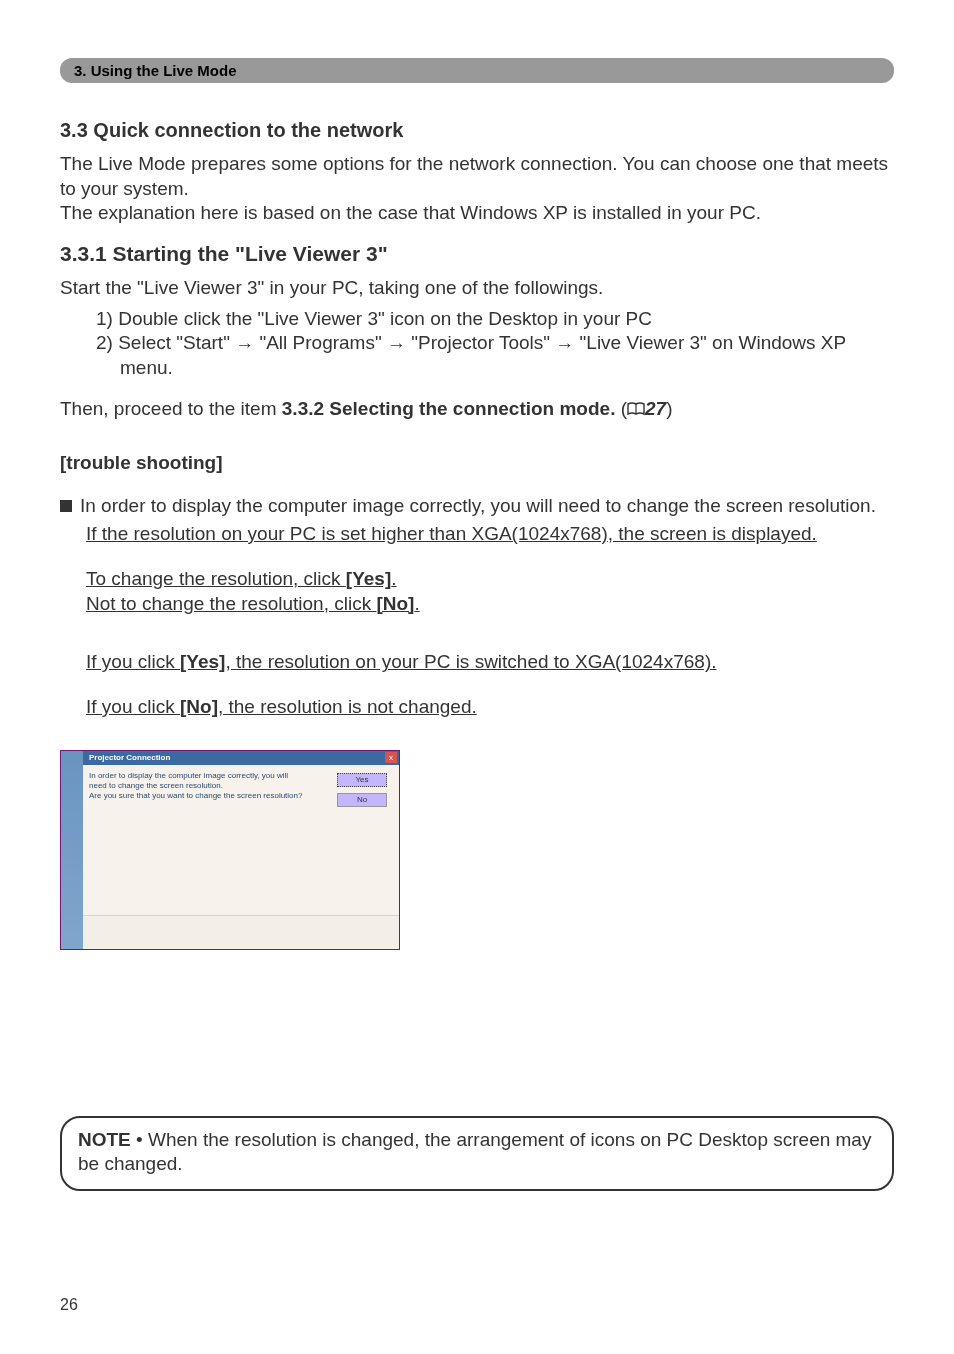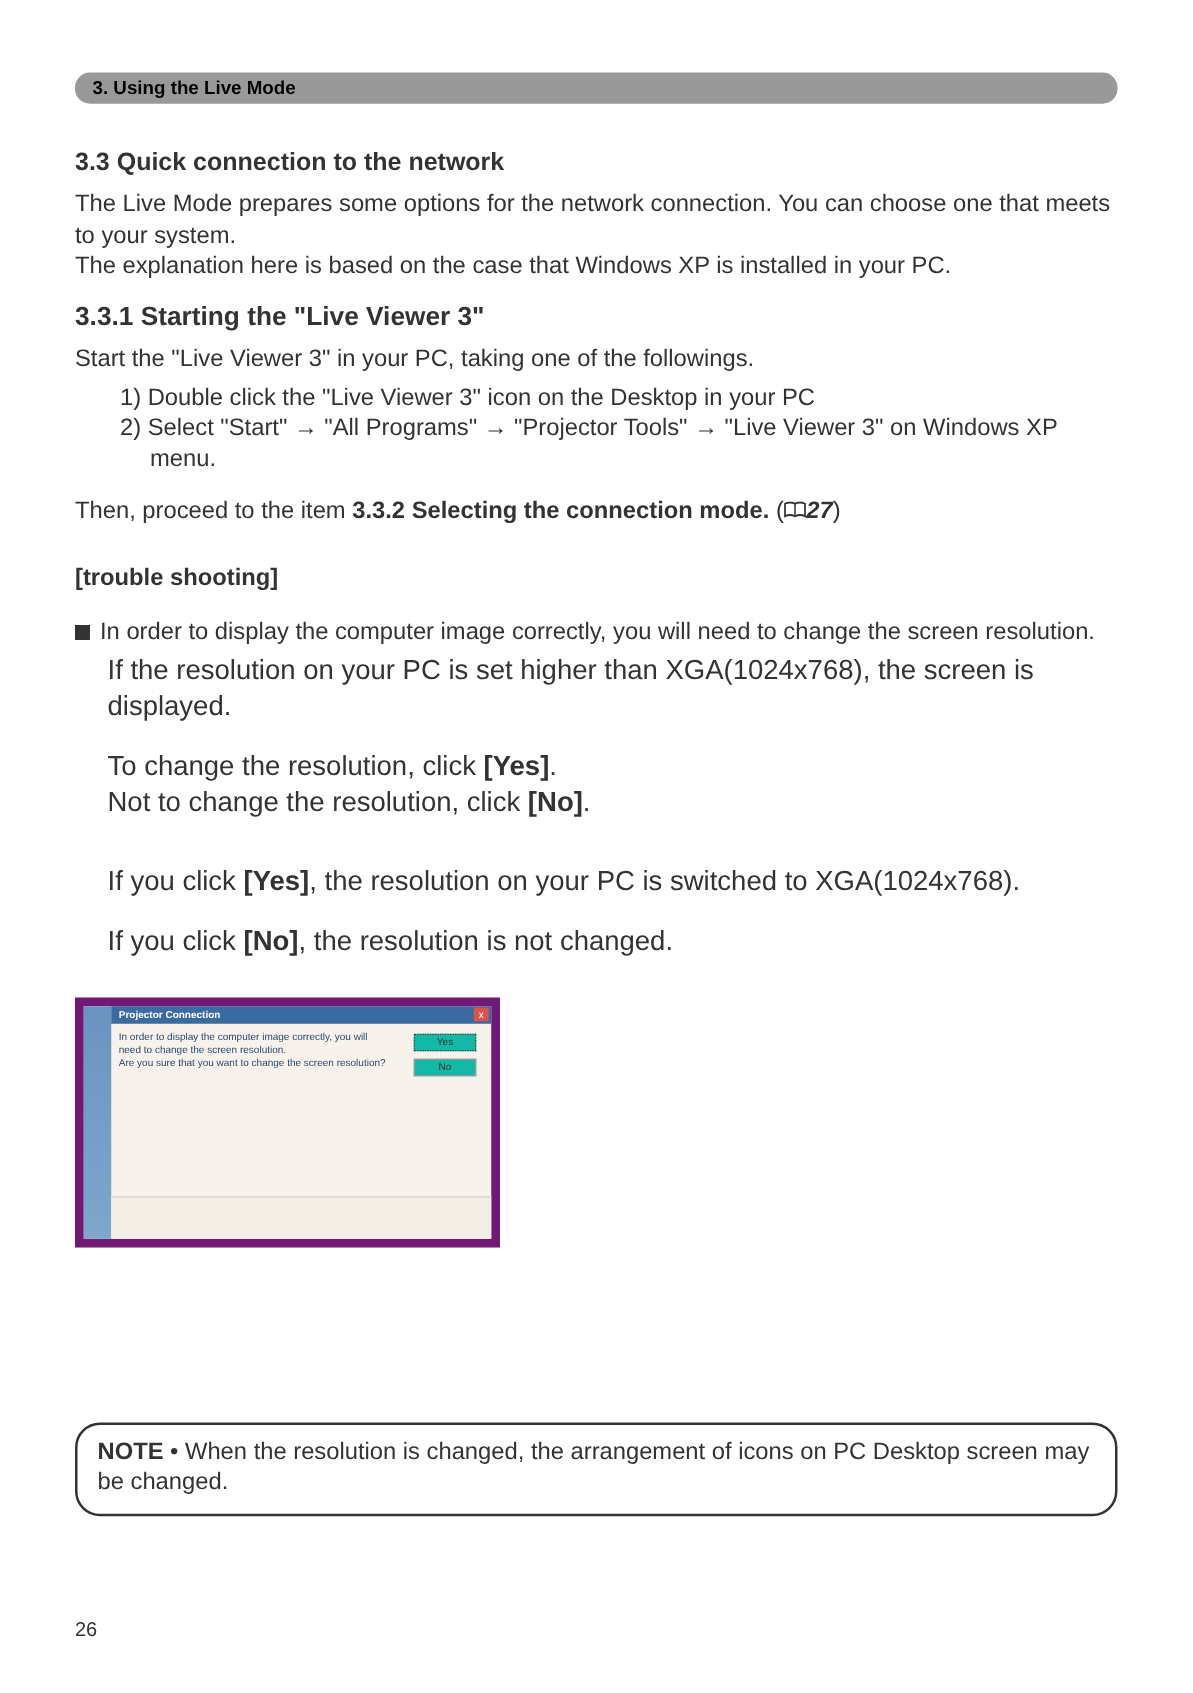--- a/index.html
+++ b/index.html
@@ -72,35 +72,36 @@
   .bullet-sq {
     width: 12px;
     height: 12px;
     background: #333;
     flex: 0 0 12px;
     margin-top: 6px;
     margin-right: 8px;
   }
   .indent-block {
     padding-left: 26px;
-    font-size: 22px;
-    line-height: 1.3;
+    font-size: 19px;
+    line-height: 1.3;
+    text-decoration: underline;
   }
   .two-col {
     display: flex;
     gap: 30px;
     margin-top: 20px;
     flex-direction: column;
   }
   .two-col .left { flex: 1 1 auto; }
   .two-col .right { flex: 0 0 340px; }
   .dialog-img {
     width: 340px;
     height: 200px;
-    border: 7px solid #701a75;
+    border: 1px solid #701a75;
     background: #f7f3ec;
     font-size: 9px;
     position: relative;
   }
   .dialog-sidebar {
     position: absolute;
     left: 0; top: 0; bottom: 0;
     width: 22px;
     background: linear-gradient(#6a94c0, #7fa6cc);
   }
@@ -130,21 +131,21 @@
     left: 28px; right: 8px; top: 20px;
     color: #2a4a70;
     font-size: 8px;
     line-height: 1.3;
   }
   .dialog-btn {
     position: absolute;
     right: 12px;
     width: 50px;
     height: 14px;
-    background: #14b8a6;
+    background: #c4b5fd;
     border: 1px solid #999;
     font-size: 8px;
     text-align: center;
     line-height: 12px;
     color: #333;
   }
   .dialog-btn.yes { top: 22px; border: 1px dotted #444; }
   .dialog-btn.no  { top: 42px; }
   .dialog-footer {
     position: absolute;
@@ -152,20 +153,21 @@
     height: 34px;
     border-top: 1px solid #d8d2c8;
     background: #f3efe7;
   }
   .note-box {
     border: 2px solid #333333;
     border-radius: 20px;
     padding: 10px 16px 12px 16px;
     font-size: 19px;
     line-height: 1.3;
+    margin-top: 26px;
   }
   .note-label {
     font-weight: 900;
     font-size: 19px;
   }
   .page-no {
     position: absolute;
     left: 60px;
     bottom: 40px;
     font-size: 16px;

